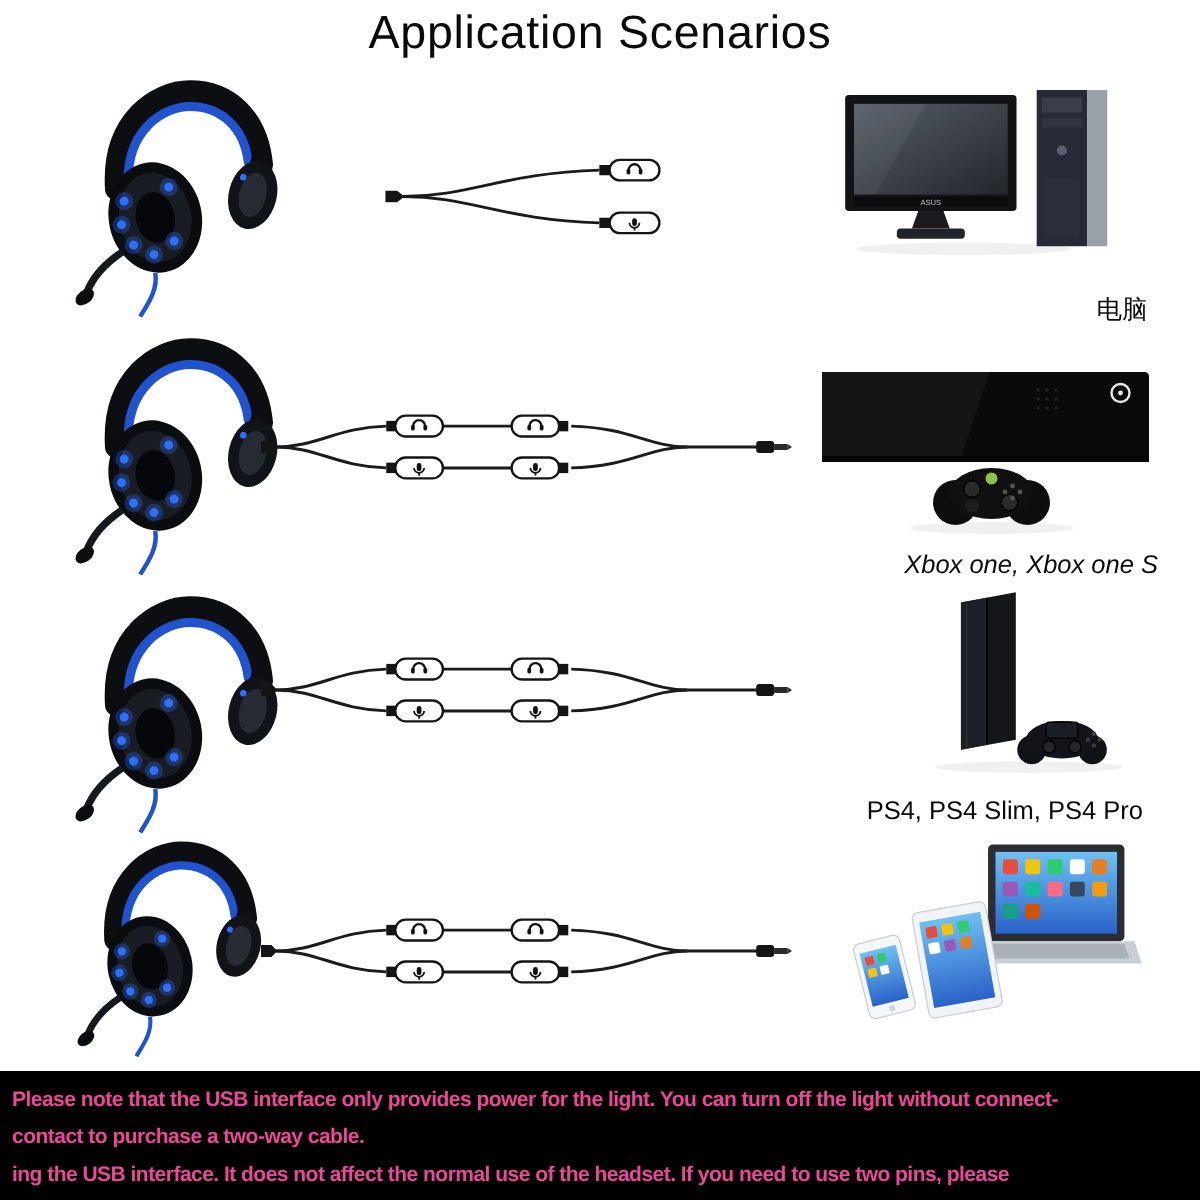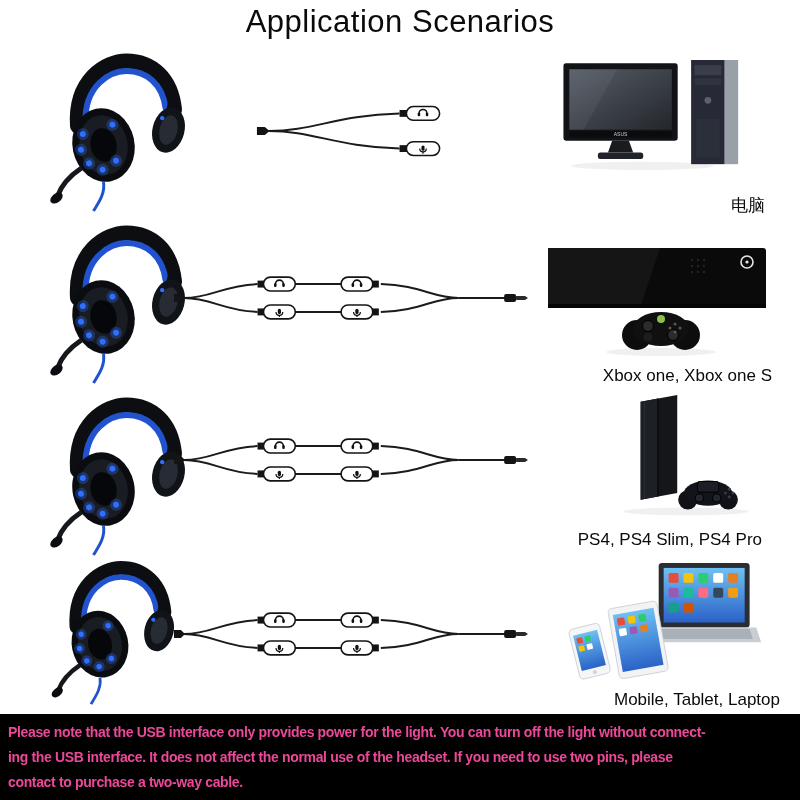--- a/index.html
+++ b/index.html
@@ -248,21 +248,21 @@
     </div>
   </div>
 
   <div class="row" style="top:220px;height:172px;">
     <svg class="headset" width="150" height="165">
         <use href="#headset"></use>
       </svg>
     <svg class="cable" style="left:172px;top:52px;" width="358" height="52">
         <use href="#cable-long"></use>
       </svg>
-    <div class="device" style="left:542px;top:20px;width:230px;">
+    <div class="device" style="left:542px;top:20px;width:230px;font-style:italic;">
       <svg width="230" height="118" viewBox="0 0 230 118">
           <use href="#dev-xbox"></use>
         </svg>
       <div class="device-label">Xbox one, Xbox one S</div>
     </div>
   </div>
 
   <div class="row" style="top:392px;height:168px;text-decoration:underline;">
     <svg class="headset" width="150" height="165">
         <use href="#headset"></use>
@@ -282,23 +282,22 @@
     <svg class="headset" width="140" height="150">
         <use href="#headset"></use>
       </svg>
     <svg class="cable" style="left:172px;top:52px;" width="358" height="52">
         <use href="#cable-long"></use>
       </svg>
     <div class="device" style="left:540px;top:2px;width:240px;">
       <svg width="236" height="124" viewBox="0 0 240 150">
           <use href="#dev-mobile"></use>
         </svg>
-      <div class="device-label">Mobile, Tablet, Laptop</div>
     </div>
   </div>
 
   <div class="footer">
     <div class="footer-line">Please note that the USB interface only provides power for the light. You can turn off the light without connect-</div>
+    <div class="footer-line">contact to purchase a two-way cable.</div>
     <div class="footer-line">ing the USB interface. It does not affect the normal use of the headset. If you need to use two pins, please</div>
-    <div class="footer-line">contact to purchase a two-way cable.</div>
   </div>
 
 </div>
 
 </body></html>

